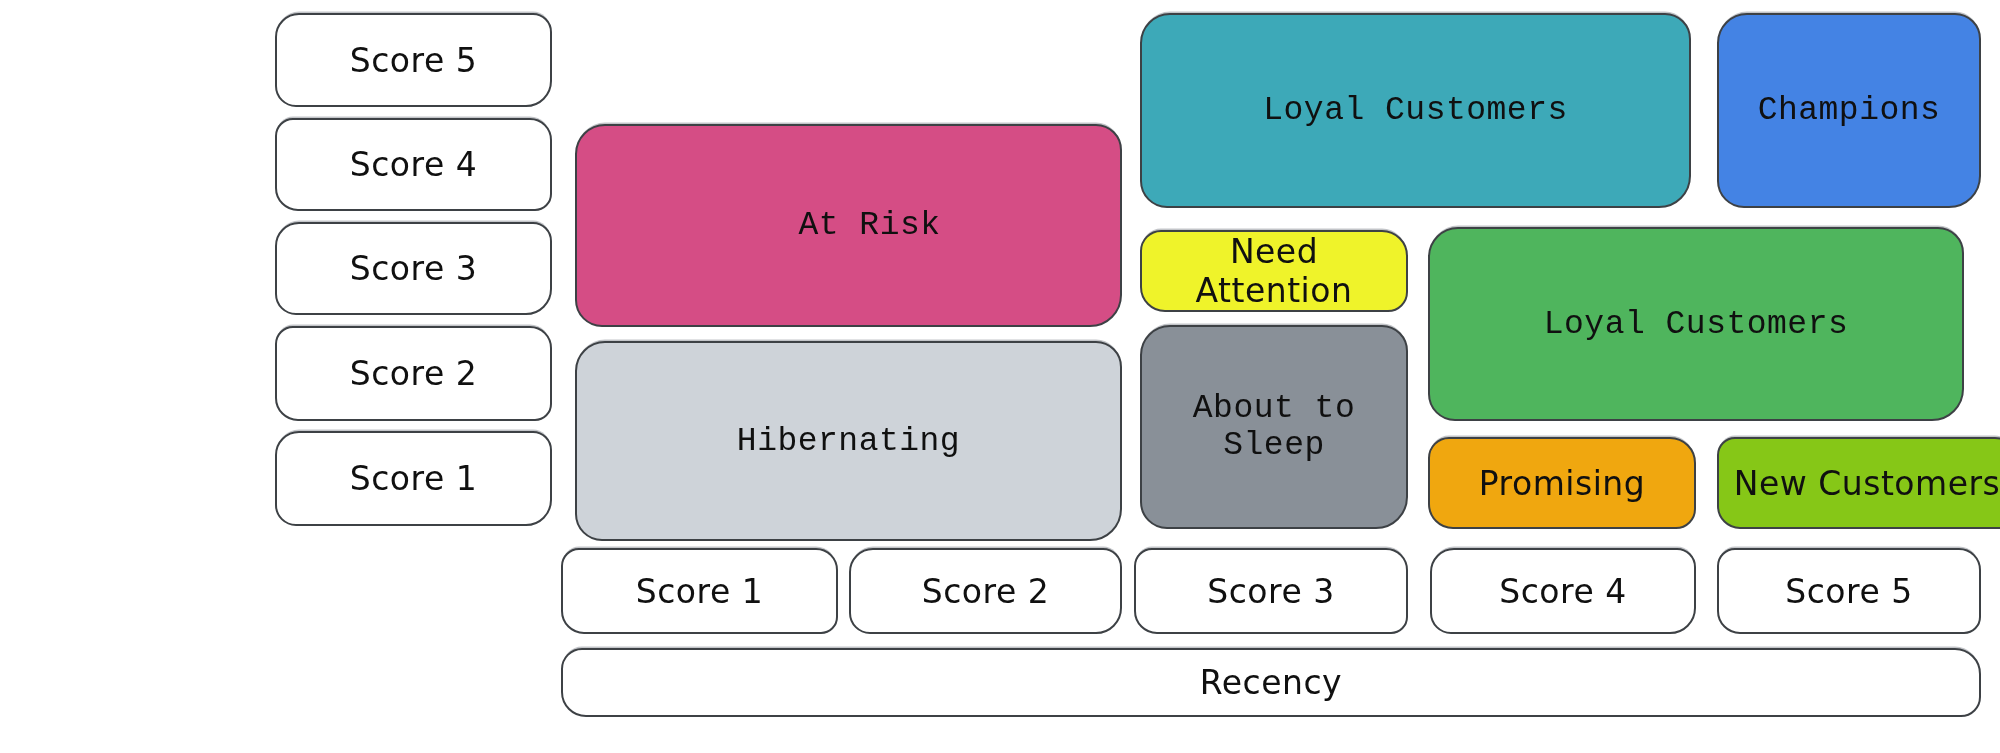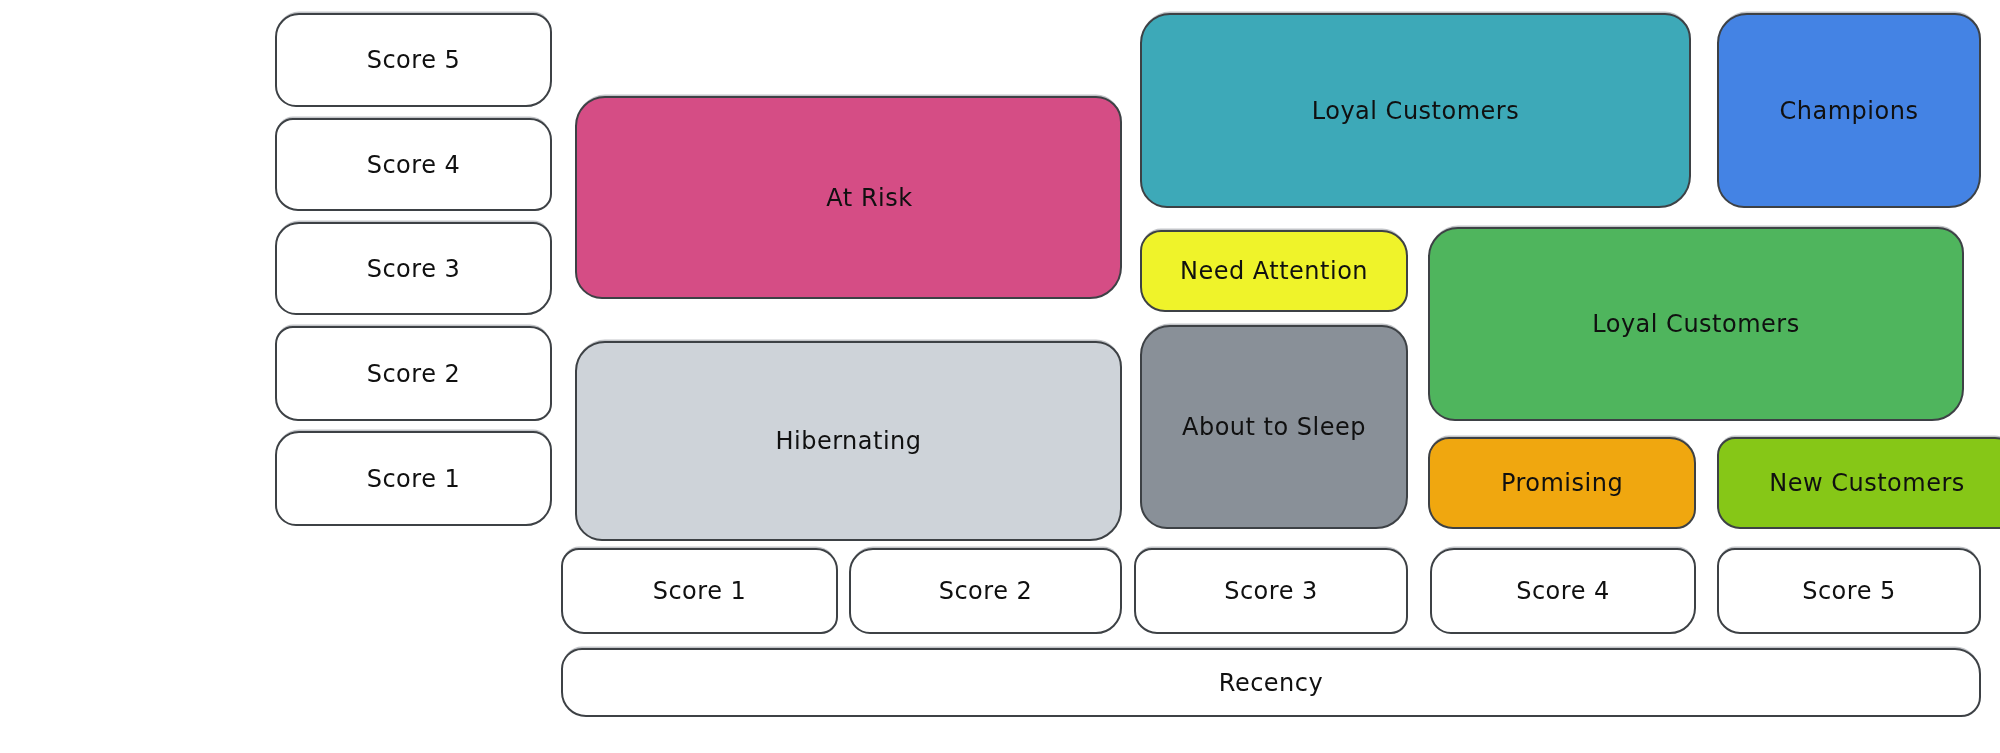--- a/index.html
+++ b/index.html
@@ -12,31 +12,31 @@
     overflow:hidden;
   }
   .box{
     position:absolute;
     box-sizing:border-box;
     display:flex;
     align-items:center;
     justify-content:center;
     text-align:center;
     border:2.5px solid #3d4145;
-    font-size:24px;
+    font-size:33px;
     letter-spacing:0.5px;
     
     box-shadow:0 -3.5px 0 -2px rgba(145,150,156,0.55);
   }
   .box span{padding:0 10px;}
   .white{background:#ffffff;}
   
   .rA{border-radius:24px 19px 26px 21px;}
   .rB{border-radius:18px 22px 17px 23px;}
-  .rC{border-radius:30px 26px 32px 27px;}
+  .rC{border-radius:30px 26px 32px 27px;font-family:Liberation Mono, monospace;}
   .rD{border-radius:21px 26px 20px 25px;justify-content:center;}
 </style>
 </head>
 <body>
 
 <div class="canvas">
 
 
   <div class="box white rA" style="left:275px;top:13px;width:277px;height:94px;">
     <span>Score 5</span>
@@ -48,21 +48,21 @@
     <span>Score 3</span>
   </div>
   <div class="box white rB" style="left:275px;top:326px;width:277px;height:95px;">
     <span>Score 2</span>
   </div>
   <div class="box white rA" style="left:275px;top:431px;width:277px;height:95px;">
     <span>Score 1</span>
   </div>
 
 
-  <div class="box rC" style="left: 575px; top: 96px; width: 547px; height: 203px; background: rgb(213, 77, 133); padding-left: 42px;">
+  <div class="box rC" style="left: 575px; top: 124px; width: 547px; height: 203px; background: rgb(213, 77, 133); padding-left: 42px;">
     <span>At Risk</span>
   </div>
 
   <div class="box rC" style="left: 575px; top: 329px; width: 547px; height: 200px; background: rgb(206, 211, 217); margin-top: 12px;">
     <span>Hibernating</span>
   </div>
 
   <div class="box rC" style="left: 1140px; top: 13px; width: 551px; height: 195px; background: rgb(61, 169, 184);">
     <span>Loyal Customers</span>
   </div>

